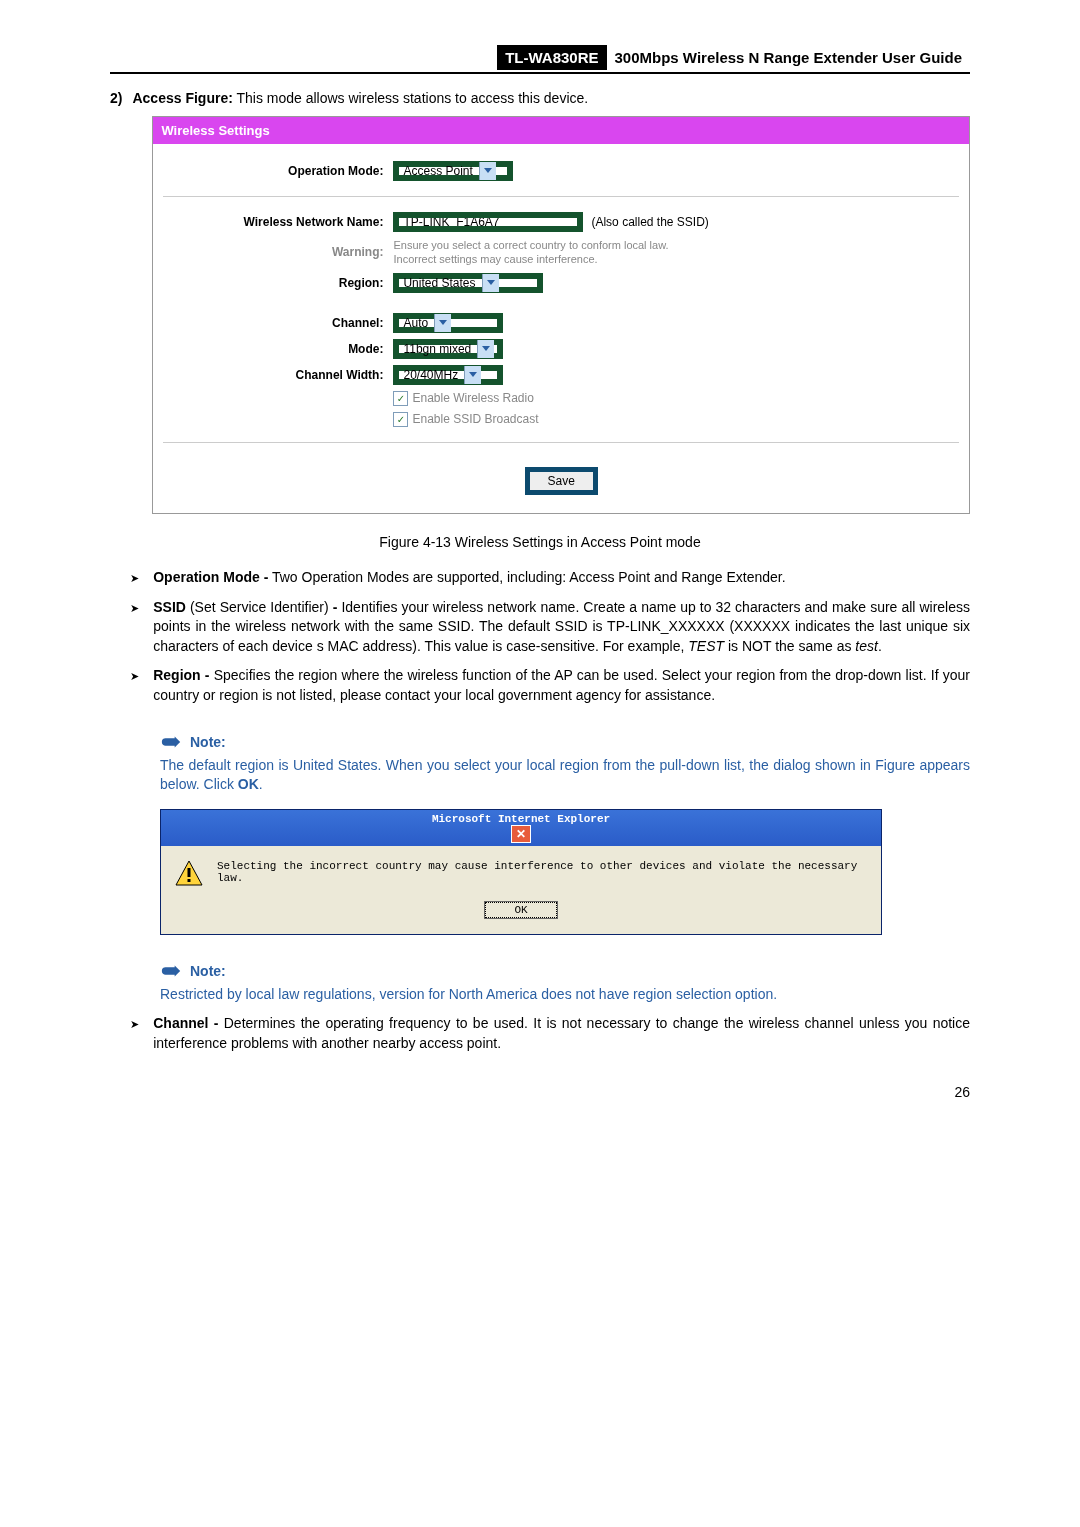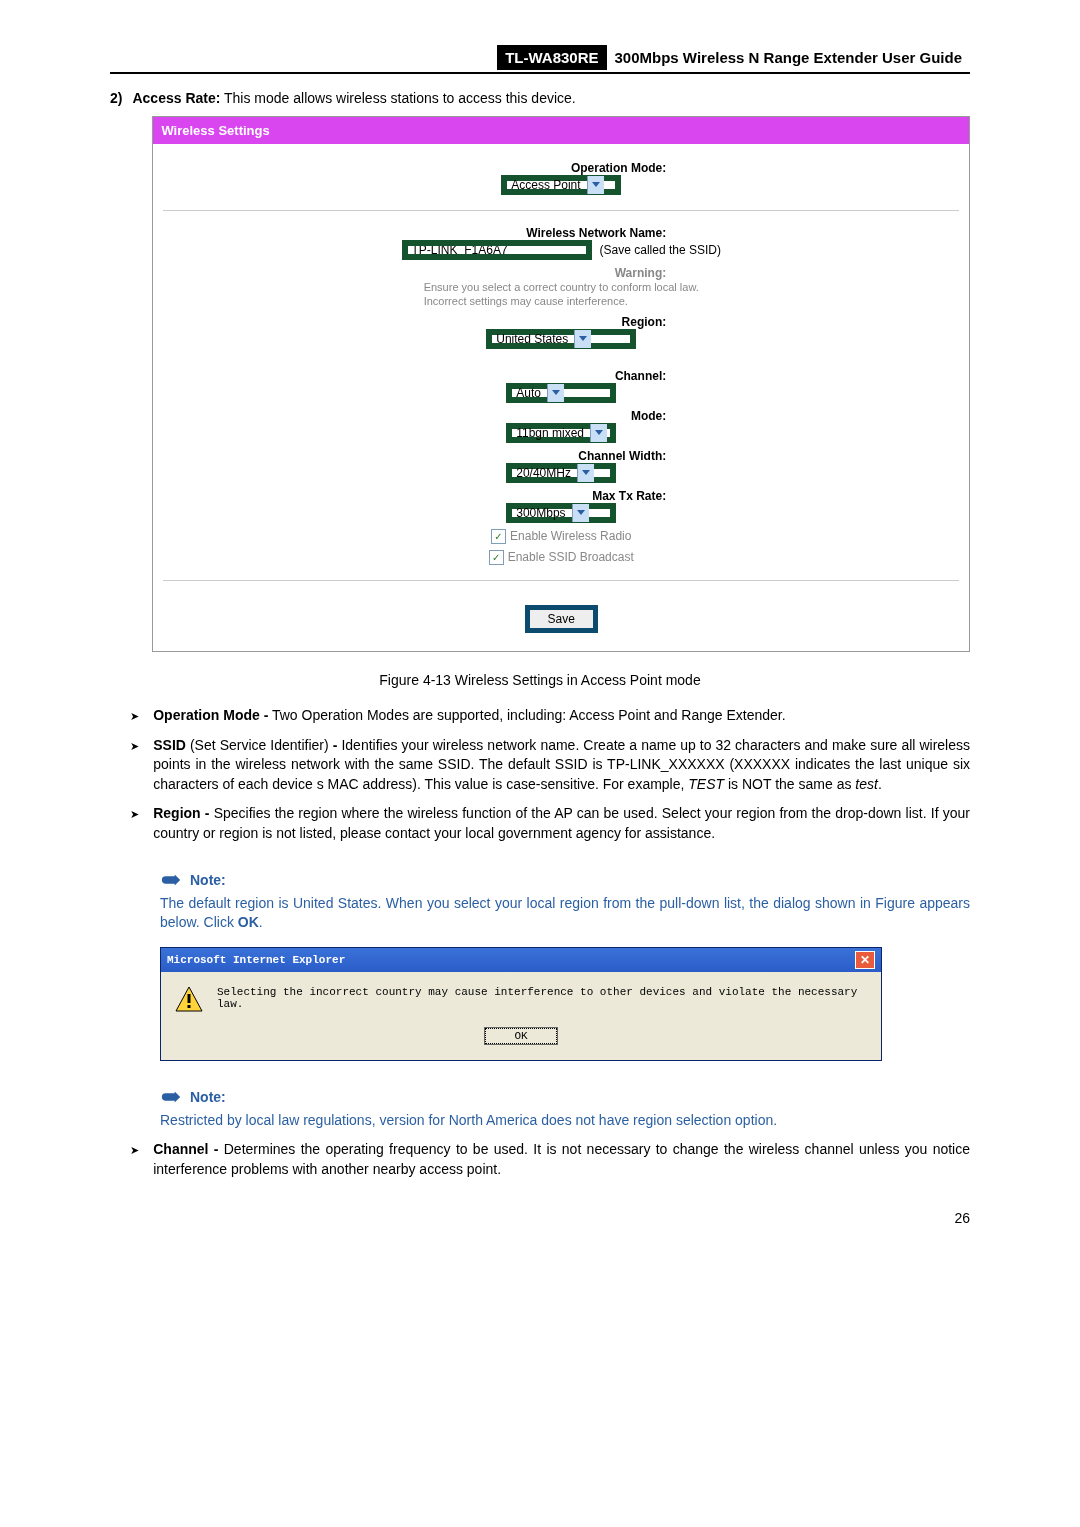--- a/index.html
+++ b/index.html
@@ -55,21 +55,20 @@
     color: #fff;
     font-weight: bold;
     padding: 6px 8px;
     font-size: 13px;
   }
   .panel-body { padding: 14px 10px 6px 10px; }
   .row {
     display: flex;
     align-items: center;
     padding: 3px 0;
-    flex-direction: column;
   }
   .lbl {
     width: 220px;
     text-align: right;
     font-weight: bold;
     padding-right: 10px;
     color: #000;
   }
   .lbl.gray { color: #888; font-weight: bold; }
   .val { flex: 1; display: flex; align-items: center; gap: 8px; }
@@ -148,20 +147,21 @@
   }
   .dlg-title {
     background: linear-gradient(#3a72d8, #2a5cc8);
     color: #fff;
     font-weight: bold;
     padding: 3px 6px;
     display: flex;
     justify-content: space-between;
     align-items: center;
     font-family: "Courier New", monospace;
+    flex-direction: column;
   }
   .dlg-close {
     background: #e85c3b;
     border: 1px solid #fff;
     color: #fff;
     width: 18px; height: 16px;
     display:flex; align-items:center; justify-content:center;
     font-family: Arial; font-weight:bold; font-size:12px;
   }
   .dlg-body {
@@ -192,21 +192,21 @@
 
   <div class="header-bar">
     <span class="hdr-model">TL-WA830RE</span>
     <span class="hdr-title">300Mbps Wireless N Range Extender User Guide</span>
   </div>
 
   <div class="numbered">
     <div class="num-label">2)</div>
     <div class="ap-block">
       <div class="ap-line">
-        <b>Access Rate:</b>
+        <b>Access Figure:</b>
         <span>This mode allows wireless stations to access this device.</span>
       </div>
 
       <div class="panel">
         <div class="panel-title">Wireless Settings</div>
         <div class="panel-body">
 
           <div class="row">
             <div class="lbl">Operation Mode:</div>
             <div class="val">
@@ -220,21 +220,21 @@
               </div>
             </div>
           </div>
 
           <div class="hr"></div>
 
           <div class="row">
             <div class="lbl">Wireless Network Name:</div>
             <div class="val">
               <input class="textin" value="TP-LINK_F1A6A7" style="">
-              <span>(Save called the SSID)</span>
+              <span>(Also called the SSID)</span>
             </div>
           </div>
 
           <div class="row">
             <div class="lbl gray">Warning:</div>
             <div class="val" style="display:block">
               <div class="hint">Ensure you select a correct country to conform local law.</div>
               <div class="hint">Incorrect settings may cause interference.</div>
             </div>
           </div>
@@ -290,33 +290,20 @@
                 <span>20/40MHz</span>
                 <span class="dd">
                   <svg width="8" height="6">
                       <path d="M0 0 L8 0 L4 5 Z" fill="#2a5fa3"></path>
                     </svg>
                 </span>
               </div>
             </div>
           </div>
 
-          <div class="row">
-            <div class="lbl">Max Tx Rate:</div>
-            <div class="val">
-              <div class="select" style="width:110px">
-                <span>300Mbps</span>
-                <span class="dd">
-                  <svg width="8" height="6">
-                      <path d="M0 0 L8 0 L4 5 Z" fill="#2a5fa3"></path>
-                    </svg>
-                </span>
-              </div>
-            </div>
-          </div>
 
           <div class="row">
             <div class="lbl"></div>
             <div class="val checkbox-row">
               <span class="cb">✓</span>
               <span>Enable Wireless Radio</span>
             </div>
           </div>
 
           <div class="row">

